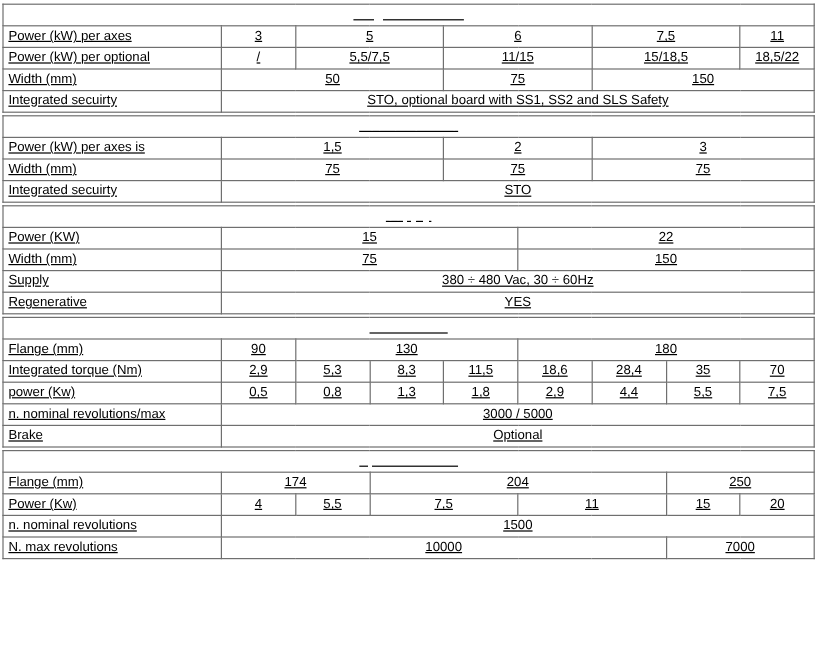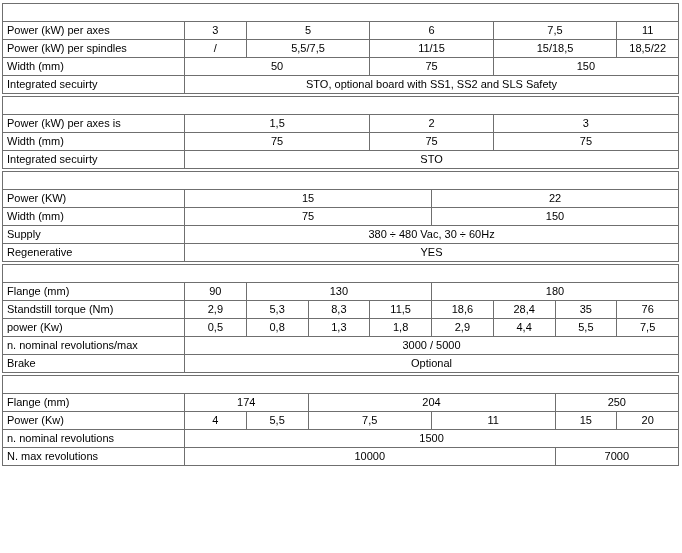--- a/index.html
+++ b/index.html
@@ -10,20 +10,21 @@
   body {
     width: 682px;
     font-family: "Liberation Sans", sans-serif;
     font-size: 11px;
     color: #000000;
   }
   .sheet {
     width: 682px;
     box-sizing: border-box;
     padding: 3px 2px 2px 2px;
+    text-decoration: underline;
   }
   table.spec {
     width: 676px;
     border-collapse: collapse;
     table-layout: fixed;
     margin: 0;
   }
   table.spec td {
     border: 1px solid #6f6f6f;
     height: 17px;
@@ -79,21 +80,21 @@
         </tr>
         <tr>
           <td class="label">Power (kW) per axes</td>
           <td class="val" colspan="1">3</td>
           <td class="val" colspan="2">5</td>
           <td class="val" colspan="2">6</td>
           <td class="val" colspan="2">7,5</td>
           <td class="val" colspan="1">11</td>
         </tr>
         <tr>
-          <td class="label">Power (kW) per spindles</td>
+          <td class="label">Power (kW) per optional</td>
           <td class="val" colspan="1">/</td>
           <td class="val" colspan="2">5,5/7,5</td>
           <td class="val" colspan="2">11/15</td>
           <td class="val" colspan="2">15/18,5</td>
           <td class="val" colspan="1">18,5/22</td>
         </tr>
         <tr>
           <td class="label">Width (mm)</td>
           <td class="val" colspan="3">50</td>
           <td class="val" colspan="2">75</td>
@@ -194,29 +195,29 @@
         <tr>
           <td class="section" colspan="9">Axis Motors</td>
         </tr>
         <tr>
           <td class="label">Flange (mm)</td>
           <td class="val" colspan="1">90</td>
           <td class="val" colspan="3">130</td>
           <td class="val" colspan="4">180</td>
         </tr>
         <tr>
-          <td class="label">Standstill torque (Nm)</td>
+          <td class="label">Integrated torque (Nm)</td>
           <td class="val" colspan="1">2,9</td>
           <td class="val" colspan="1">5,3</td>
           <td class="val" colspan="1">8,3</td>
           <td class="val" colspan="1">11,5</td>
           <td class="val" colspan="1">18,6</td>
           <td class="val" colspan="1">28,4</td>
           <td class="val" colspan="1">35</td>
-          <td class="val" colspan="1">76</td>
+          <td class="val" colspan="1">70</td>
         </tr>
         <tr>
           <td class="label">power (Kw)</td>
           <td class="val" colspan="1">0,5</td>
           <td class="val" colspan="1">0,8</td>
           <td class="val" colspan="1">1,3</td>
           <td class="val" colspan="1">1,8</td>
           <td class="val" colspan="1">2,9</td>
           <td class="val" colspan="1">4,4</td>
           <td class="val" colspan="1">5,5</td>

